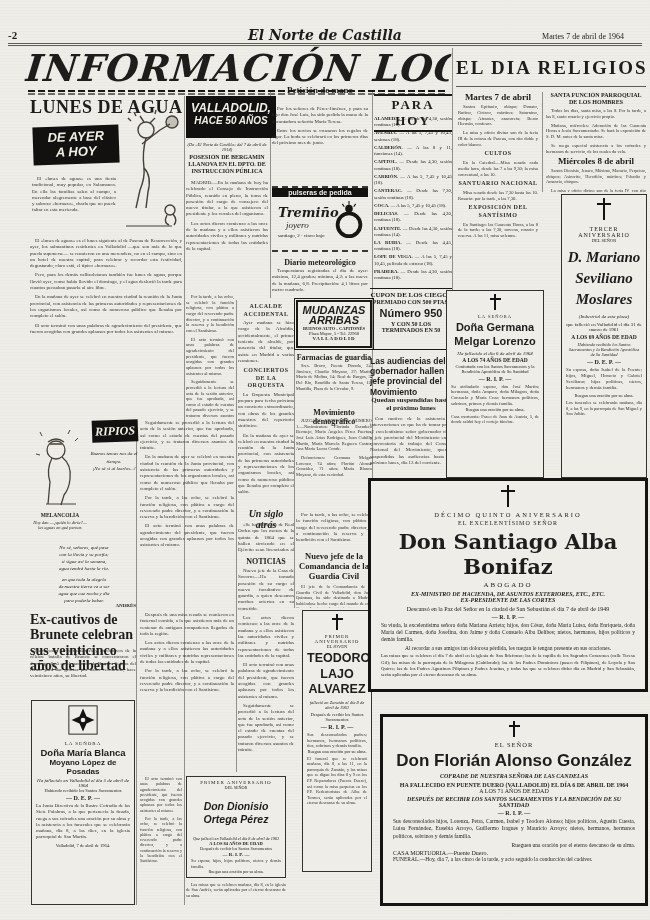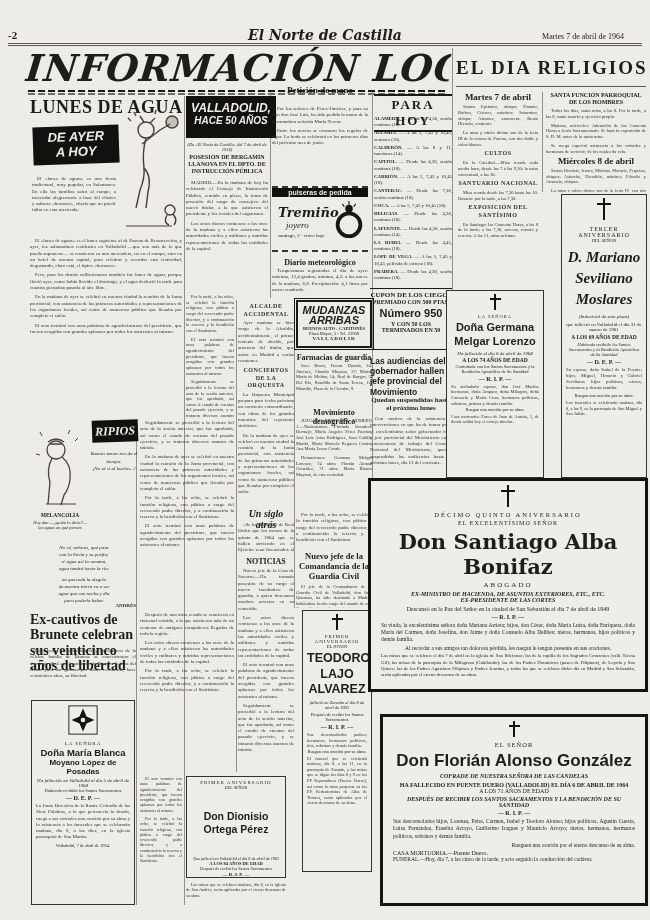--- a/index.html
+++ b/index.html
@@ -356,21 +356,21 @@
     <div class="rip b">— R. I. P. —</div>
     <div class="t55" style="text-align:justify;line-height:1.35;">Sus desconsolados hijos, Lorenza, Petra, Carmen, Isabel y Teodoro Alonso; hijos políticos, Agustín Cuesta, Luisa Fernández, Eusebia Arroyo, Guillermo Iragues y Mauricio Arroyo; nietos, hermanos, hermanos políticos, sobrinos y demás familia.</div>
     <div class="t55 r" style="margin:2px 0;">Rueguen una oración por el eterno descanso de su alma.</div>
     <div class="t6" style="text-align:left;">CASA MORTUORIA.—Puente Duero.</div>
     <div class="t55" style="text-align:left;">FUNERAL.—Hoy, día 7, a las cinco de la tarde, y acto seguido la conducción del cadáver.</div>
   </div>
 
   <div class="abs esq" style="left:186px;top:776px;width:100px;height:102px;">
     <div class="t5 ls1">PRIMER ANIVERSARIO</div>
     <div class="t42">DEL SEÑOR</div>
-    <div class="b sans pre" style="font-size:10.5px;line-height:1.25;margin:20px 0;">Don Dionisio
+    <div class="b sans pre" style="font-size:10.5px;line-height:1.25;margin:10px 0;font-style:italic;">Don Dionisio
 Ortega Pérez</div>
     <div class="t42 i">Que falleció en Valladolid el día 8 de abril de 1963</div>
     <div class="t45 b">A LOS 84 AÑOS DE EDAD</div>
     <div class="t42">Después de recibir los Santos Sacramentos</div>
     <div class="rip b" style="font-size:5px;margin:1px 0;">— R. I. P. —</div>
     <div class="micro" style="font-size:4.3px;">Su esposa; hijos, hijos políticos, nietos y demás familia.</div>
     <div class="t42 c">Ruegan una oración por su alma.</div>
   </div>
   <div class="abs micro" style="left:186px;top:882px;width:100px;height:22px;font-size:4.3px;">
     <p>Las misas que se celebren mañana, día 8, en la iglesia de San Andrés, serán aplicadas por el eterno descanso de su alma.</p>

